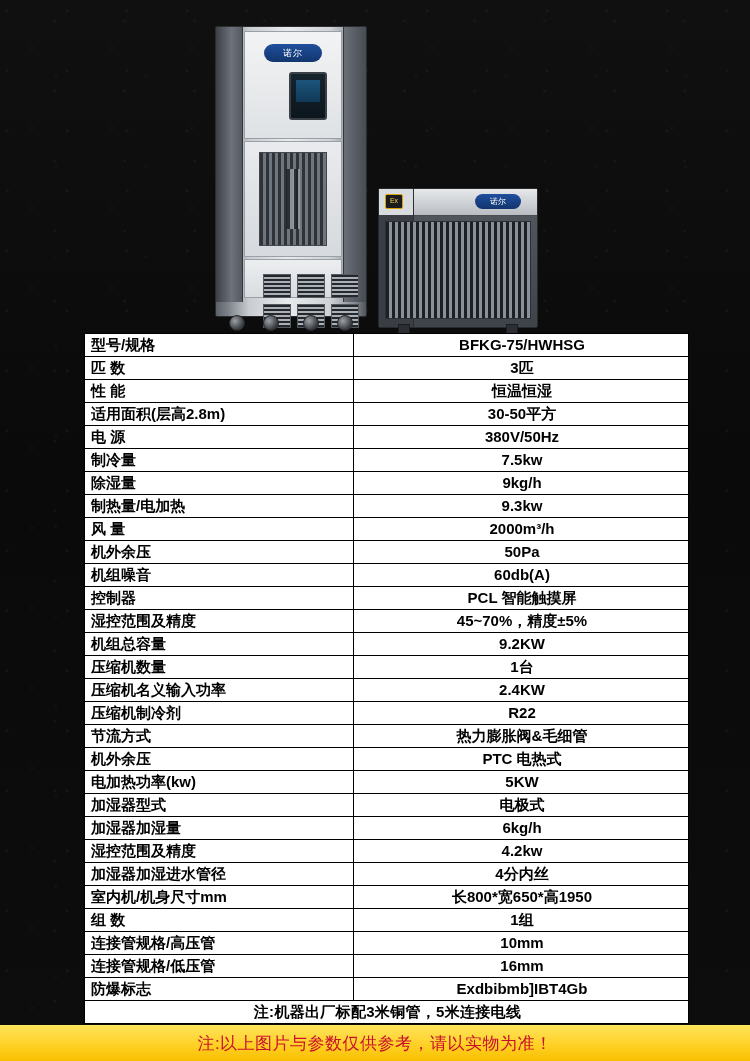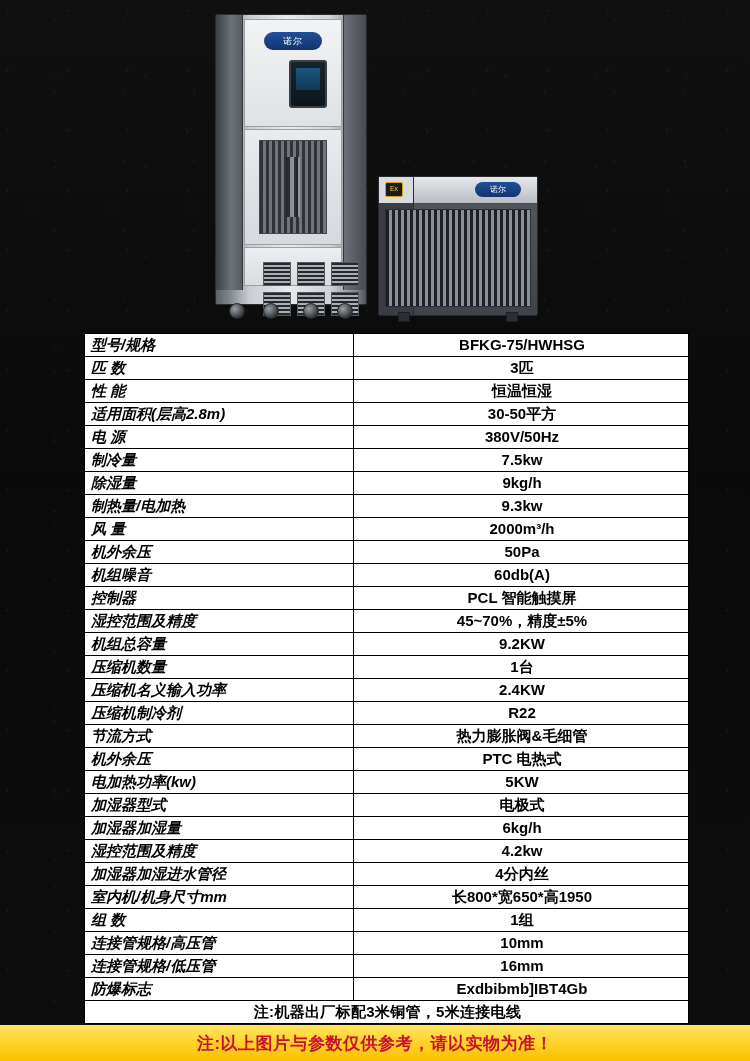--- a/index.html
+++ b/index.html
@@ -20,21 +20,21 @@
       radial-gradient(circle at 78% 30%, rgba(255,255,255,0.03) 0 1px, transparent 2px),
       radial-gradient(circle at 62% 85%, rgba(255,255,255,0.025) 0 1px, transparent 2px),
       linear-gradient(180deg, #101010 0%, #0a0a0a 45%, #0d0d0d 100%);
     background-size: 60px 60px, 80px 80px, 70px 70px, 90px 90px, 100% 100%;
   }
 
   
   .photo {
     position: absolute;
     left: 0;
-    top: 0;
+    top: 12px;
     width: 696px;
     height: 330px;
     padding-left: 8px;
   }
 
   
   .indoor {
     position: absolute;
     left: 215px;
     top: 14px;
@@ -240,39 +240,39 @@
     border: 1px solid #000;
     font-size: 15px;
     line-height: 1.05;
     padding: 1px 4px 2px 6px;
     color: #000;
     font-weight: 700;
     white-space: nowrap;
     overflow: hidden;
     height: 19px;
   }
-  table.spec td.label { width: 258px; font-style: italic; }
+  table.spec td.label { width: 258px; }
   table.spec td.value { width: 324px; text-align: center; }
   table.spec tr.note td {
     text-align: center;
     font-size: 15px;
     font-weight: 700;
     letter-spacing: .3px;
   }
 
   .footer-note {
     position: absolute;
     left: 0;
     right: 0;
     bottom: 0;
     height: 36px;
     background: linear-gradient(180deg, #ffe45c 0%, #ffcf21 60%, #f7c000 100%);
     color: #c8102e;
     font-size: 17px;
-    font-weight: 700;
+    font-weight: 400;
     display: flex;
     align-items: center;
     justify-content: center;
     letter-spacing: .5px;
   }
 </style>
 </head>
 <body>
 
 <div class="photo">

